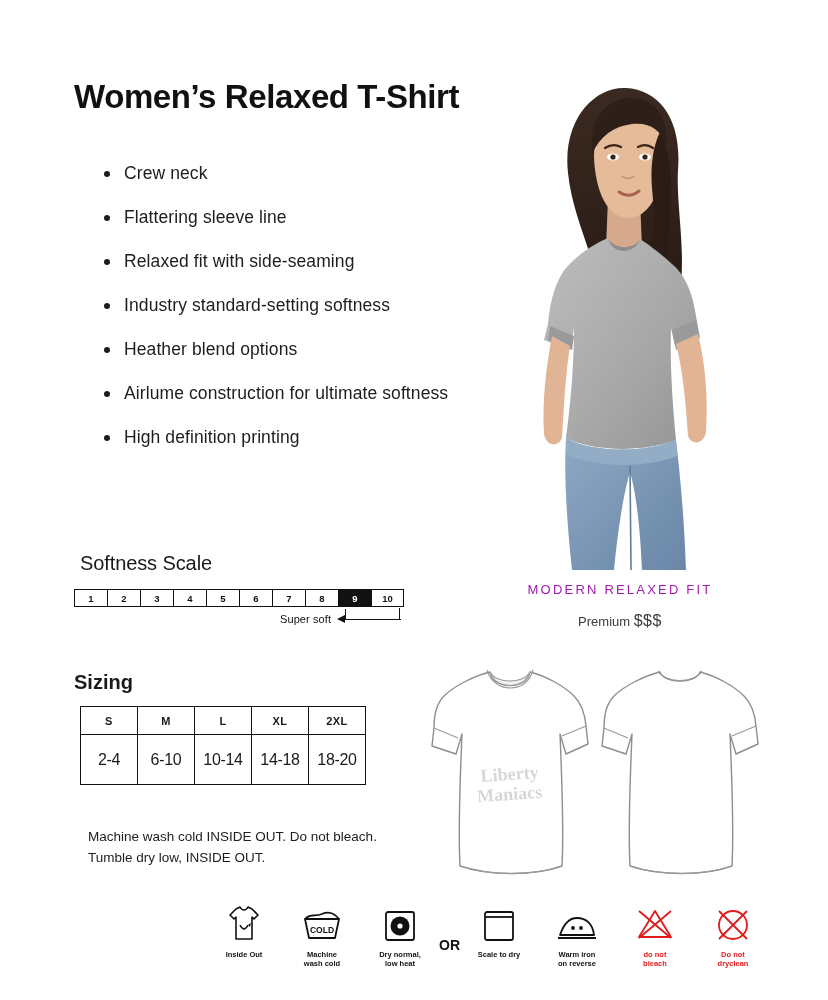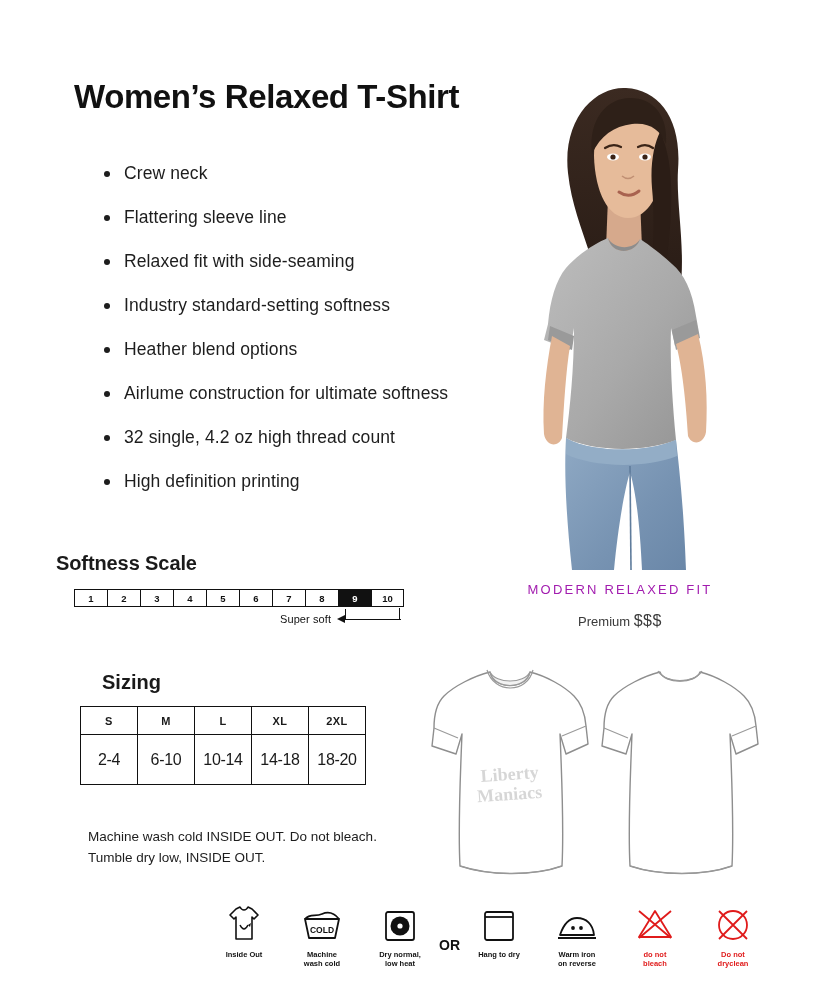--- a/index.html
+++ b/index.html
@@ -47,23 +47,23 @@
     position: absolute;
     left: 4px; top: 6px;
     width: 6px; height: 6px;
     border-radius: 50%;
     background: #1d1d1d;
   }
 
   
   .softness-heading {
     position: absolute;
-    left: 56px; top: 552px;
+    left: 80px; top: 552px;
     font-size: 20px;
-    font-weight: bold;
+    font-weight: normal;
     letter-spacing: -0.1px;
   }
   .scale {
     position: absolute;
     left: 74px; top: 589px;
     display: flex;
   }
   .scale-cell {
     width: 33px; height: 18px;
     border: 1.3px solid #111;
@@ -112,21 +112,20 @@
     border-bottom: 4px solid transparent;
     border-right: 8px solid #111;
   }
 
   
   .sizing-heading {
     position: absolute;
     left: 74px; top: 671px;
     font-size: 20px;
     font-weight: bold;
-    margin-left: 28px;
   }
   .size-table {
     position: absolute;
     left: 80px; top: 706px;
     border-collapse: collapse;
   }
   .size-table th {
     width: 57px; height: 28px;
     border: 1.3px solid #111;
     font-size: 11px;
@@ -223,21 +222,20 @@
 
 <div class="title">Women’s Relaxed T-Shirt</div>
 
 <ul class="features">
   <li>Crew neck</li>
   <li>Flattering sleeve line</li>
   <li>Relaxed fit with side-seaming</li>
   <li>Industry standard-setting softness</li>
   <li>Heather blend options</li>
   <li>Airlume construction for ultimate softness</li>
-  <li>32 single, 4.2 oz high thread count</li>
   <li>High definition printing</li>
 </ul>
 
 <div class="softness-heading">Softness Scale</div>
 <div class="scale">
   <div class="scale-cell">1</div>
   <div class="scale-cell">2</div>
   <div class="scale-cell">3</div>
   <div class="scale-cell">4</div>
   <div class="scale-cell">5</div>
@@ -394,21 +392,21 @@
 
   <div class="or-label">OR</div>
 
   <div class="care-icon">
     <div class="glyph">
       <svg width="36" height="40" viewBox="0 0 36 40">
         <rect x="4" y="7" width="28" height="28" rx="2" fill="none" stroke="#111" stroke-width="1.8"></rect>
         <path d="M4 12 L32 12" stroke="#111" stroke-width="1.8"></path>
       </svg>
     </div>
-    <div class="cap">Hang to dry</div>
+    <div class="cap">Scale to dry</div>
   </div>
 
   <div class="care-icon">
     <div class="glyph">
       <svg width="42" height="40" viewBox="0 0 42 40">
         <path d="M4 30 L38 30 C37 19 30 13 21 13 C14 13 8 18 4 30 Z" fill="none" stroke="#111" stroke-width="1.8" stroke-linejoin="round"></path>
         <path d="M2 33 L40 33" stroke="#111" stroke-width="1.8"></path>
         <circle cx="17" cy="23" r="1.9" fill="#111"></circle>
         <circle cx="25" cy="23" r="1.9" fill="#111"></circle>
       </svg>

